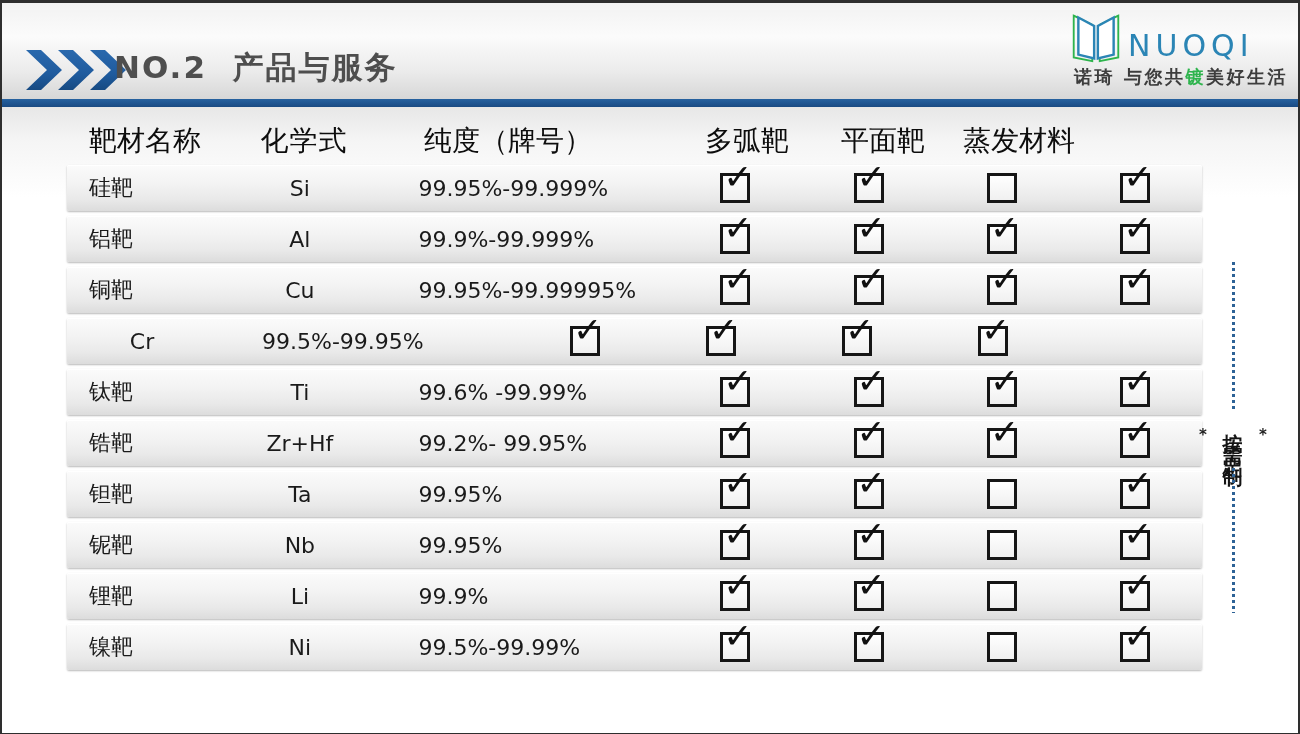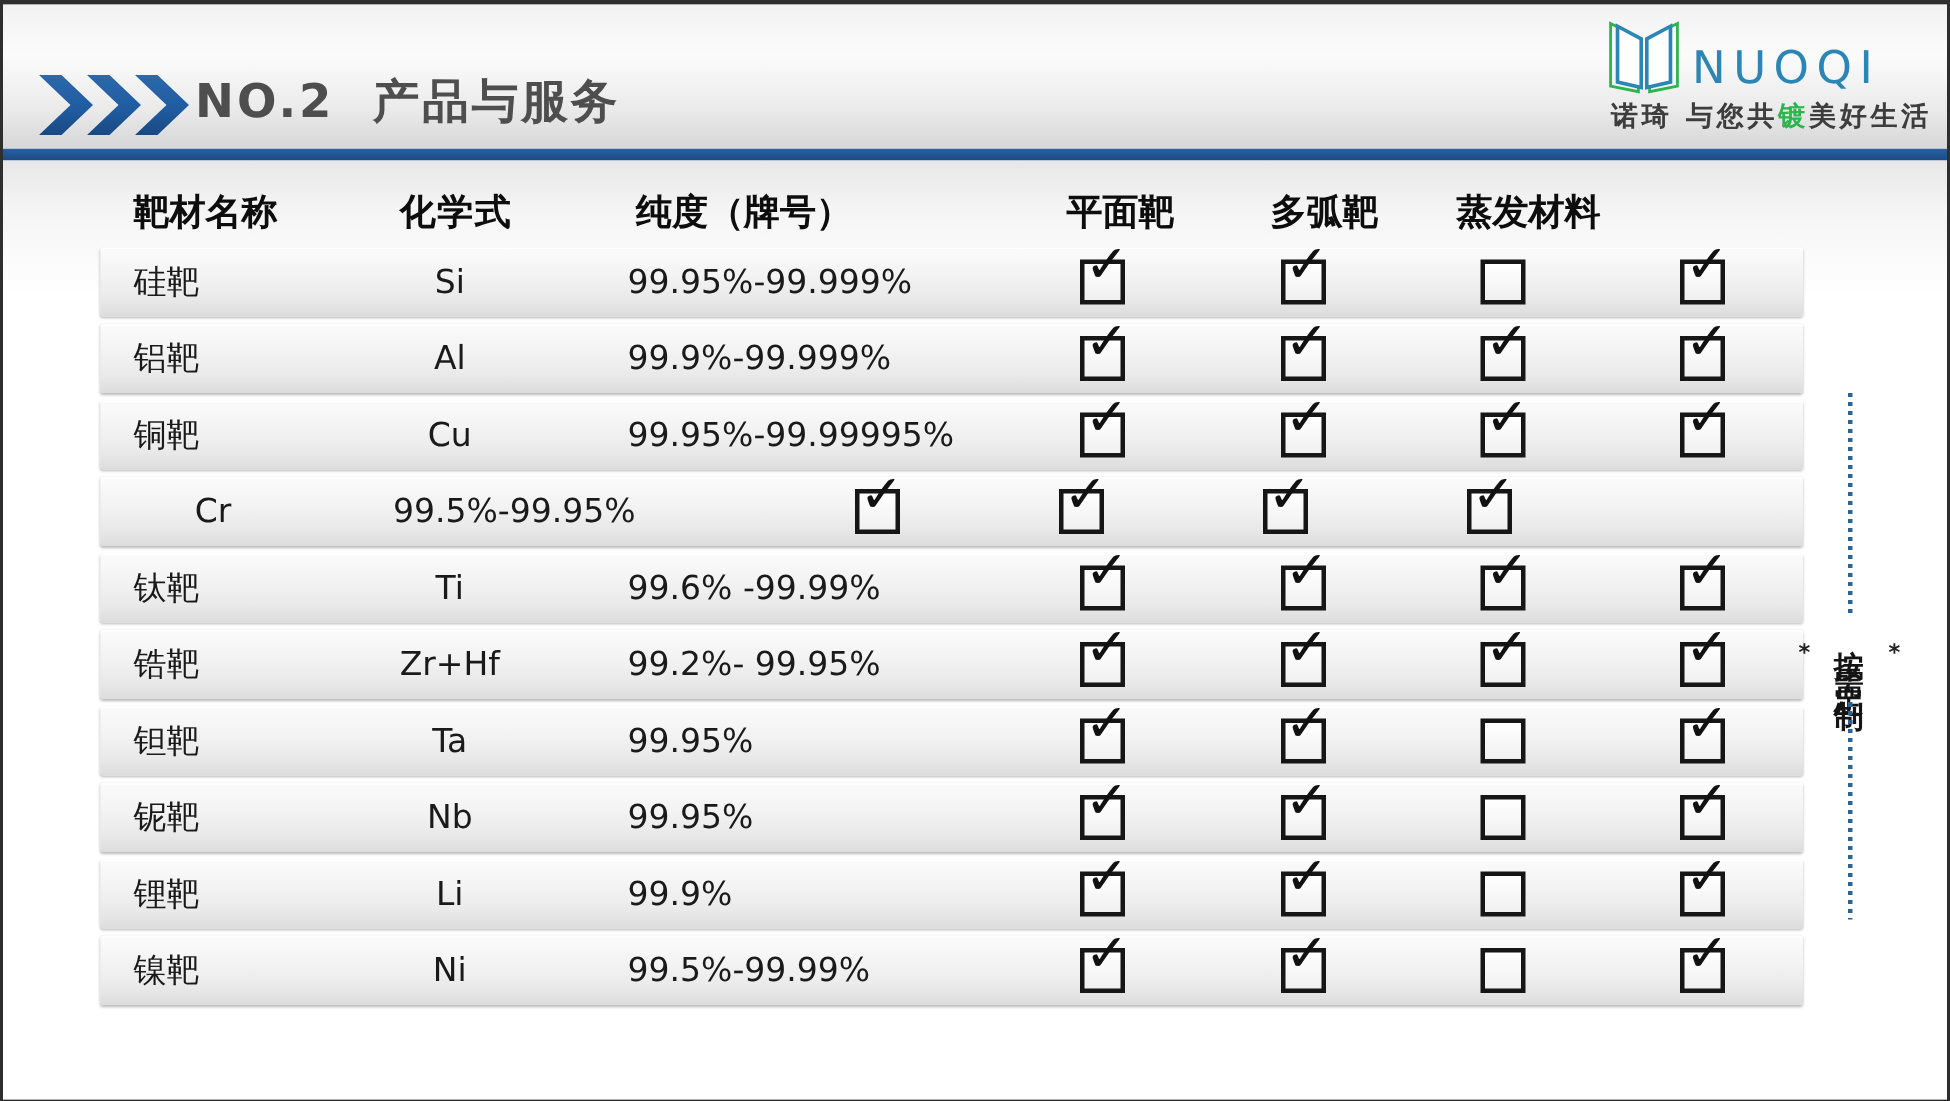--- a/index.html
+++ b/index.html
@@ -11,21 +11,21 @@
     position:absolute;top:3px;left:2px;right:2px;bottom:1px;
     background:#ffffff;overflow:hidden;
   }
   
   .header{
     position:relative;height:96px;
     background:linear-gradient(180deg,#f2f2f2 0%,#fbfbfb 35%,#ececec 70%,#d7d7d7 100%);
   }
   .chevrons{position:absolute;left:24px;top:47px;width:104px;height:40px;}
   .slide-title{
-    position:absolute;left:128px;top:44px;
+    position:absolute;left:112px;top:44px;
     font-size:31px;font-weight:bold;color:#4e4e4e;letter-spacing:2px;white-space:pre;
   }
   .logo{position:absolute;right:38px;top:8px;width:190px;height:80px;}
   .logo-top{display:flex;align-items:flex-end;}
   .logo-mark{width:52px;height:52px;flex:0 0 auto;}
   .logo-word{
     font-size:30px;color:#2b85b5;letter-spacing:5px;font-weight:500;margin-left:6px;
   }
   .logo-tagline{
     margin-top:2px;margin-left:4px;font-size:18px;font-weight:bold;color:#3d3d3d;
@@ -38,21 +38,21 @@
   .content{
     position:absolute;top:104px;left:0;right:0;bottom:0;
     background:linear-gradient(180deg,#e7e7e7 0px,#f5f5f5 34px,#ffffff 90px,#ffffff 100%);
   }
   .table-wrap{position:absolute;left:65px;top:10px;width:1135px;}
   .trow{display:flex;align-items:center;}
   .col-name{width:140px;padding-left:22px;box-sizing:content-box;}
   .col-formula{width:150px;text-align:center;}
   .col-purity{width:300px;padding-left:45px;box-sizing:border-box;}
   .col-check{width:136px;display:flex;justify-content:center;}
-  .thead{height:48px;font-size:24px;font-weight:bold;color:#0d0d0d;}
+  .thead{height:48px;font-size:28px;font-weight:normal;color:#0d0d0d;}
   .thead .col-formula{letter-spacing:1px;}
   .data-row{
     height:46px;margin-bottom:5px;border-radius:2px;
     background:linear-gradient(180deg,#fbfbfb 0%,#f3f3f3 40%,#e9e9e9 75%,#dcdcdc 100%);
     box-shadow:0 1px 2px rgba(0,0,0,0.28), inset 0 1px 0 #ffffff;
     font-size:22px;color:#1a1a1a;
   }
   .cb{
     position:relative;width:24px;height:24px;border:3px solid #161616;
     background:linear-gradient(180deg,#ffffff,#f0f0f0);
@@ -114,22 +114,22 @@
   </div>
   <div class="blue-line"></div>
 
   <div class="content">
 
     <div class="table-wrap">
       <div class="trow thead">
         <div class="col-name">靶材名称</div>
         <div class="col-formula">化学式</div>
         <div class="col-purity">纯度（牌号）</div>
+        <div class="col-check">多弧靶</div>
         <div class="col-check">平面靶</div>
-        <div class="col-check">多弧靶</div>
         <div class="col-check">蒸发材料</div>
       </div>
       <div>
   <div class="trow data-row">
     <div class="col-name">硅靶</div>
     <div class="col-formula">Si</div>
     <div class="col-purity">99.95%-99.999%</div>
     <div class="col-check">
               <div class="cb">
                 <span class="tick">✓</span>

